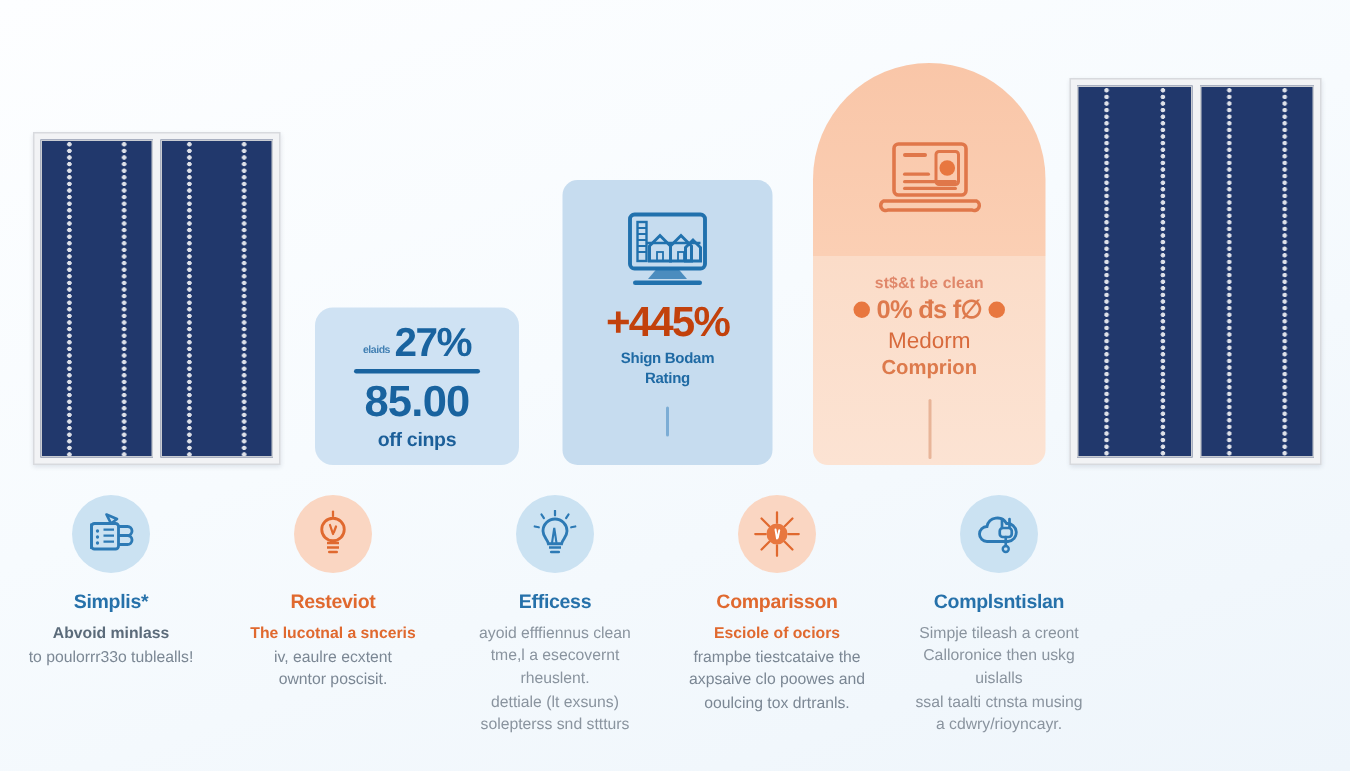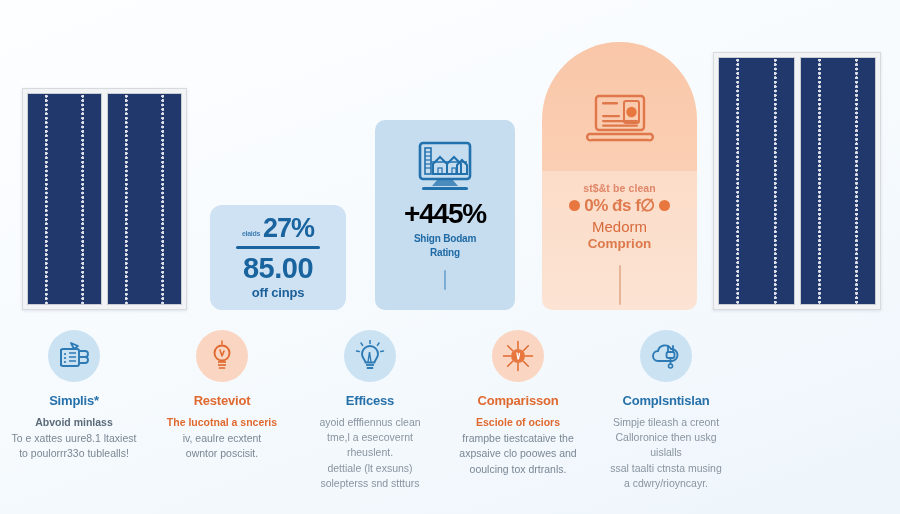--- a/index.html
+++ b/index.html
@@ -103,21 +103,21 @@
   .rule{
     width:84px;height:2.5px;background:#19639f;border-radius:2px;margin:4px 0 5px;
   }
   .stat-big2{
     font-size:29px;font-weight:800;letter-spacing:-.5px;color:#19639f;line-height:1;
   }
   .stat-sub{
     font-size:13px;font-weight:700;color:#1c5f99;margin-top:2px;letter-spacing:-.2px;
   }
   .stat-445{
-    font-size:28px;font-weight:800;letter-spacing:-1.2px;color:#000000;line-height:1;
+    font-size:28px;font-weight:800;letter-spacing:-1.2px;color:#c2410c;line-height:1;
   }
   .stat-445-sub{
     font-size:10px;font-weight:700;color:#1f6aa4;line-height:1.15;margin-top:5px;
     letter-spacing:-.2px;
   }
   .tick{
     width:2px;height:20px;background:#3f86c0;opacity:.55;margin-top:12px;border-radius:2px;
   }
   .tick-o{
     width:2px;height:40px;background:#d4885f;opacity:.5;margin-top:14px;border-radius:2px;
@@ -262,21 +262,20 @@
           <circle cx="7" cy="17" r="1.1" fill="#2d7ab5"></circle>
           <circle cx="7" cy="21" r="1.1" fill="#2d7ab5"></circle>
           <line x1="11" y1="12" x2="18" y2="12" stroke="#2d7ab5" stroke-width="1.5"></line>
           <line x1="11" y1="16" x2="18" y2="16" stroke="#2d7ab5" stroke-width="1.5"></line>
           <line x1="11" y1="20" x2="18" y2="20" stroke="#2d7ab5" stroke-width="1.5"></line>
           <path d="M21 10 h6 a3 3 0 0 1 0 6 h-6 m0 0 h6 a3 3 0 0 1 0 6 h-6" stroke="#2d7ab5" stroke-width="1.9" fill="none"></path>
         </svg>
       </div>
       <div class="f-title blue">Simplis*</div>
       <div class="f-lead blue">Abvoid minlass</div>
-      <div class="f-body">To e xattes uure8.1 ltaxiest</div>
       <div class="f-body">to poulorrr33o tublealls!</div>
     </div>
 
     <div class="feature">
       <div class="f-icon orange">
         <svg width="30" height="32" viewBox="0 0 30 32" fill="none">
           <circle cx="15" cy="13" r="7.5" stroke="#e0692f" stroke-width="1.9" fill="none"></circle>
           <line x1="15" y1="1" x2="15" y2="4" stroke="#e0692f" stroke-width="1.5" stroke-linecap="round"></line>
           <path d="M13 10 l2 6" stroke="#e0692f" stroke-width="1.5" stroke-linecap="round"></path>
           <path d="M17 11 l-1.5 4" stroke="#e0692f" stroke-width="1.5" stroke-linecap="round"></path>

